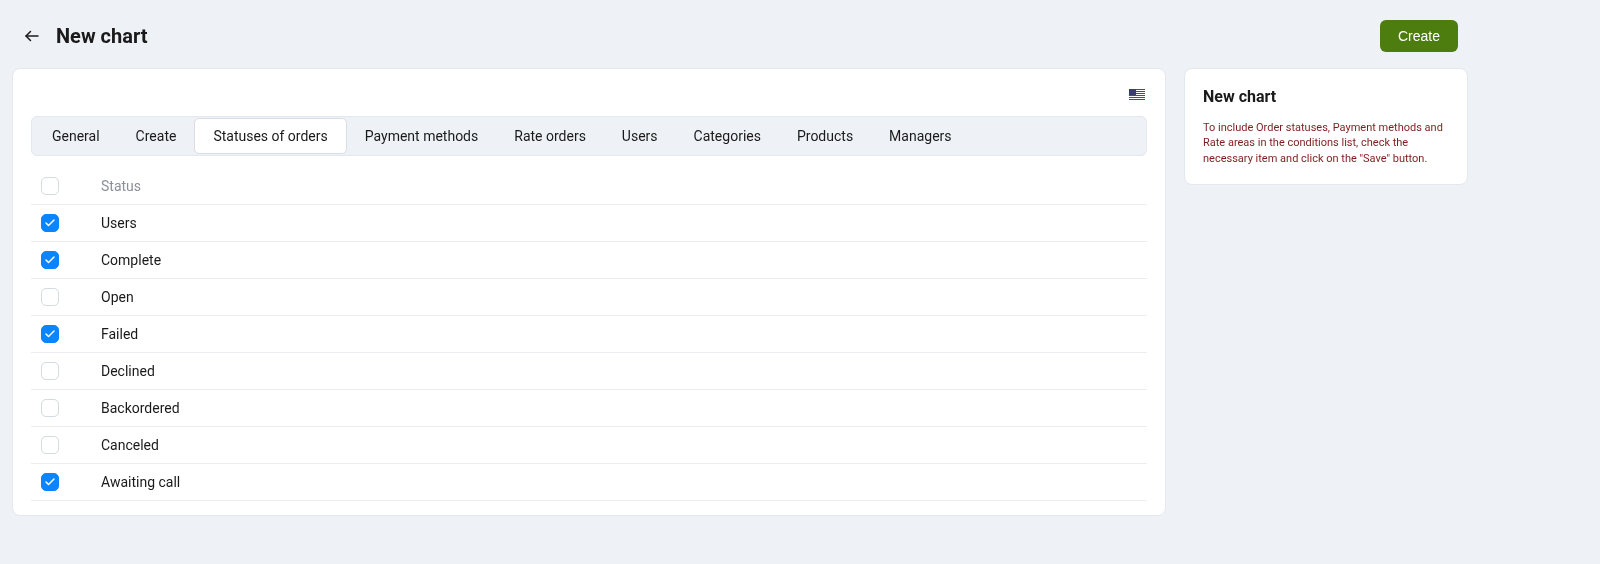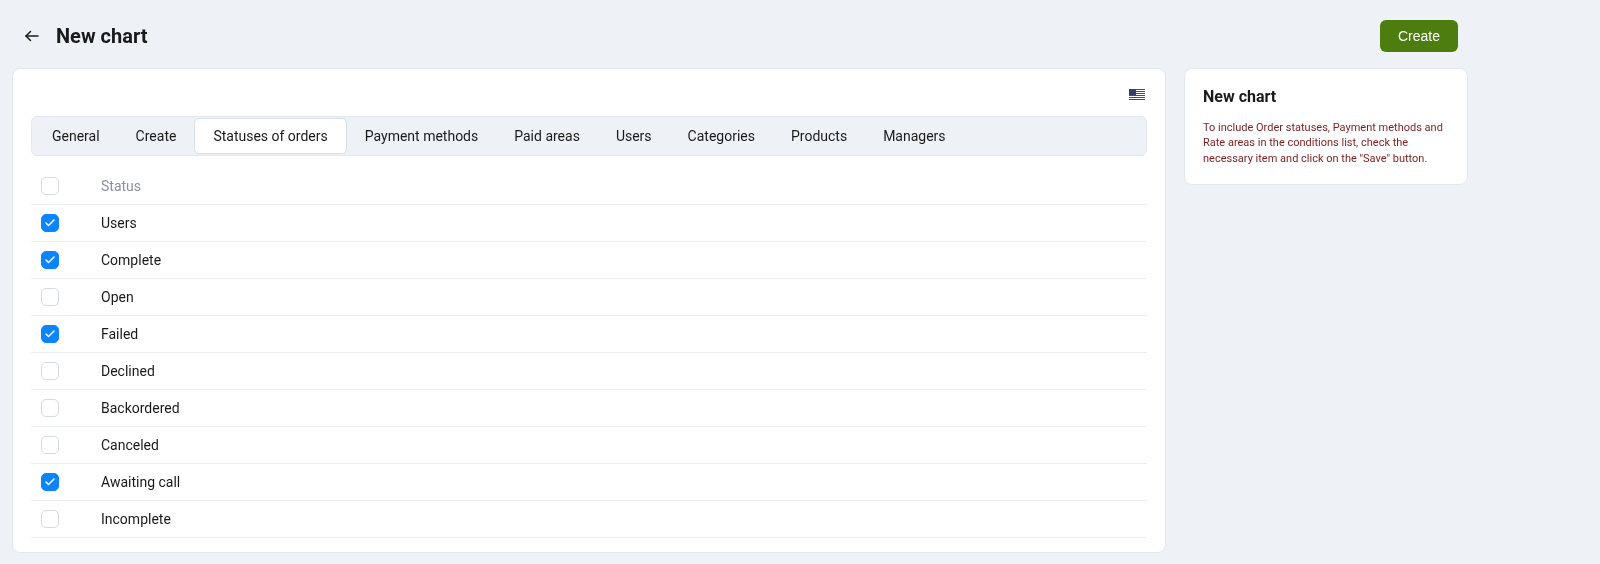--- a/index.html
+++ b/index.html
@@ -195,21 +195,21 @@
             <rect width="7" height="6" fill="#3c3b6e"></rect>
           </svg>
         </span>
       </div>
 
       <div class="tabs" id="tabs">
           <div class="tab">General</div>
           <div class="tab">Create</div>
           <div class="tab active">Statuses of orders</div>
           <div class="tab">Payment methods</div>
-          <div class="tab">Paid areas</div>
+          <div class="tab">Rate orders</div>
           <div class="tab">Users</div>
           <div class="tab">Categories</div>
           <div class="tab">Products</div>
           <div class="tab">Managers</div>
         </div>
 
       <div class="table-wrap">
         <div class="row header">
           <div class="checkbox">
             
@@ -258,24 +258,20 @@
               <div class="row-label">Canceled</div>
             </div>
             <div class="row">
               <div class="checkbox checked">
                 <svg width="12" height="12" viewBox="0 0 24 24" fill="none" stroke="#fff" stroke-width="3" stroke-linecap="round" stroke-linejoin="round">
                   <polyline points="20 6 9 17 4 12"></polyline>
                 </svg>
               </div>
               <div class="row-label">Awaiting call</div>
             </div>
-            <div class="row">
-              <div class="checkbox"></div>
-              <div class="row-label">Incomplete</div>
-            </div>
           </div>
       </div>
 
     </div>
 
     <div class="side-panel">
       <div class="side-title">New chart</div>
       <div class="side-text">To include Order statuses, Payment methods and Rate areas in the conditions list, check the necessary item and click on the "Save" button.</div>
     </div>
 

